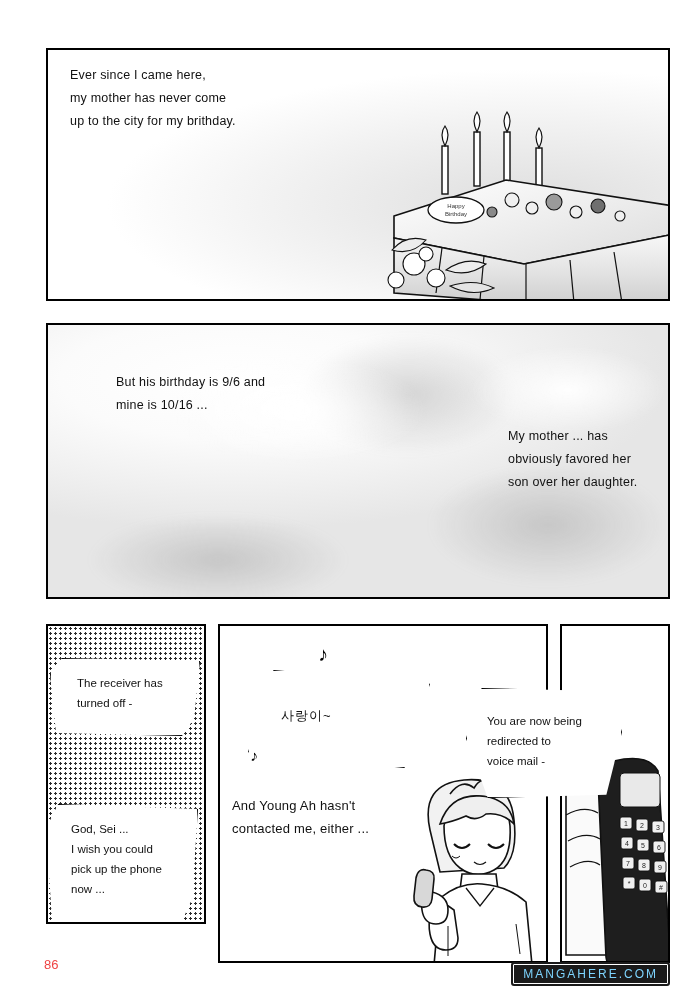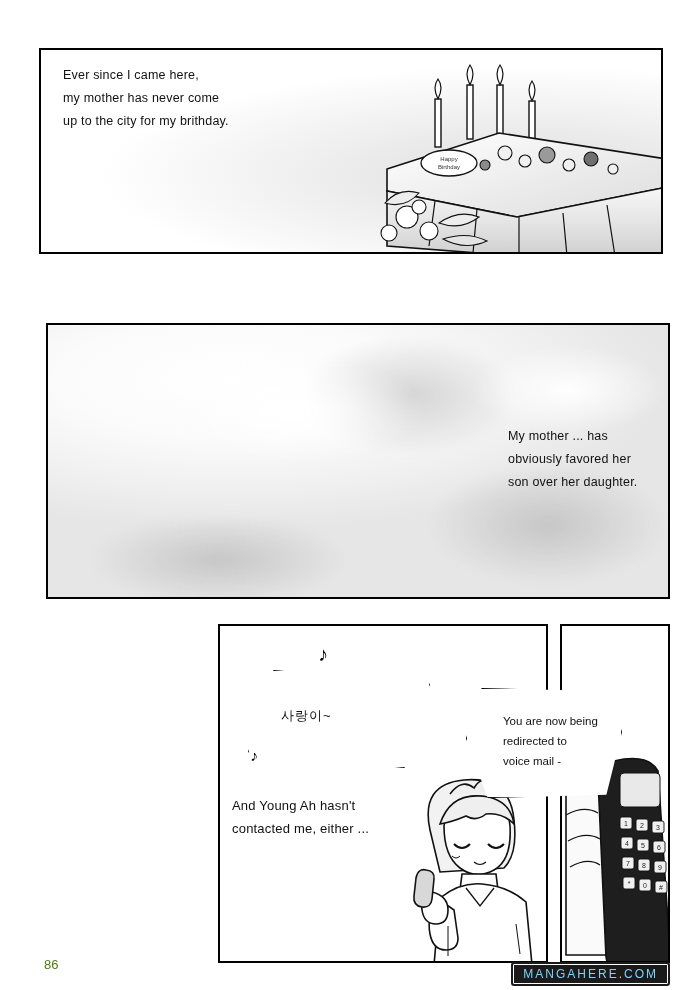--- a/index.html
+++ b/index.html
@@ -25,21 +25,21 @@
   
   .panel {
     position: absolute;
     border: 2px solid #000;
     background: #fff;
     overflow: hidden;
     box-sizing: border-box;
   }
 
   
-  #panel1 { left: 39px; top: 48px; width: 624px; height: 206px; }
+  #panel1 { left: 46px; top: 48px; width: 624px; height: 253px; }
   #panel1 .bg {
     position: absolute; inset: 0;
     background:
       radial-gradient(ellipse at 78% 62%, #dedede 0%, #f2f2f2 38%, #ffffff 62%),
       linear-gradient(120deg, #ffffff 0%, #ffffff 55%, #f4f4f4 100%);
   }
   .narr {
     position: absolute;
     font-family: "Liberation Sans", sans-serif;
     font-size: 12.5px;
@@ -145,26 +145,26 @@
   
   #b4 {
     position: absolute;
     left: 466px; top: 688px; width: 156px; height: 110px;
     background: #fff;
     border: 1.6px solid #000;
     box-sizing: border-box;
     clip-path: polygon(10% 0%, 92% 3%, 100% 40%, 90% 97%, 14% 100%, 0% 46%);
     z-index: 9;
   }
-  #b4 .btxt { position: absolute; left: 20px; top: 22px; margin-left: 16px; }
+  #b4 .btxt { position: absolute; left: 20px; top: 22px; }
 
   
   #pagenum {
     position: absolute; left: 44px; top: 957px;
-    font-size: 13px; color: #4d7c0f;
+    font-size: 13px; color: #ef4444;
   }
   #watermark {
     position: absolute; right: 30px; top: 962px;
     height: 20px; padding: 0 10px;
     background: #1a1a1a;
     color: #7dd3fc;
     border-radius: 3px;
     font-size: 12px;
     letter-spacing: 2px;
     display: flex; align-items: center;
@@ -250,25 +250,42 @@
   </div>
 
   <div class="panel" id="panel2">
     <div class="bg"></div>
     <div class="smudge" style="left:250px; top:10px; width:220px; height:120px;"></div>
     <div class="smudge" style="left:380px; top:140px; width:240px; height:120px;"></div>
     <div class="smudge" style="left:40px; top:190px; width:260px; height:90px;"></div>
     <div class="cloud" style="left:120px; top:30px; width:260px; height:110px;"></div>
     <div class="cloud" style="left:420px; top:20px; width:200px; height:90px;"></div>
 
+    <div class="narr" id="p2t1">But his birthday is 9/6 and
+mine is 10/16 ...</div>
     <div class="narr" id="p2t3">My mother ... has
 obviously favored her
 son over her daughter.</div>
   </div>
 
+  <div class="panel" id="panel3">
+    <div class="bg"></div>
+
+    <div class="bubble hexish" id="b1">
+      <div class="btxt">The receiver has
+turned off -</div>
+    </div>
+
+    <div class="bubble hexish" id="b2">
+      <div class="btxt">God, Sei ...
+I wish you could
+pick up the phone
+now ...</div>
+    </div>
+  </div>
 
   <div class="panel" id="panel4">
     <div class="bg"></div>
 
     <div class="note" id="note1">♪</div>
     <div class="note" id="note2">♪</div>
 
     <div class="diamond" id="b3">
       <div class="btxt">사랑이~</div>
     </div>

